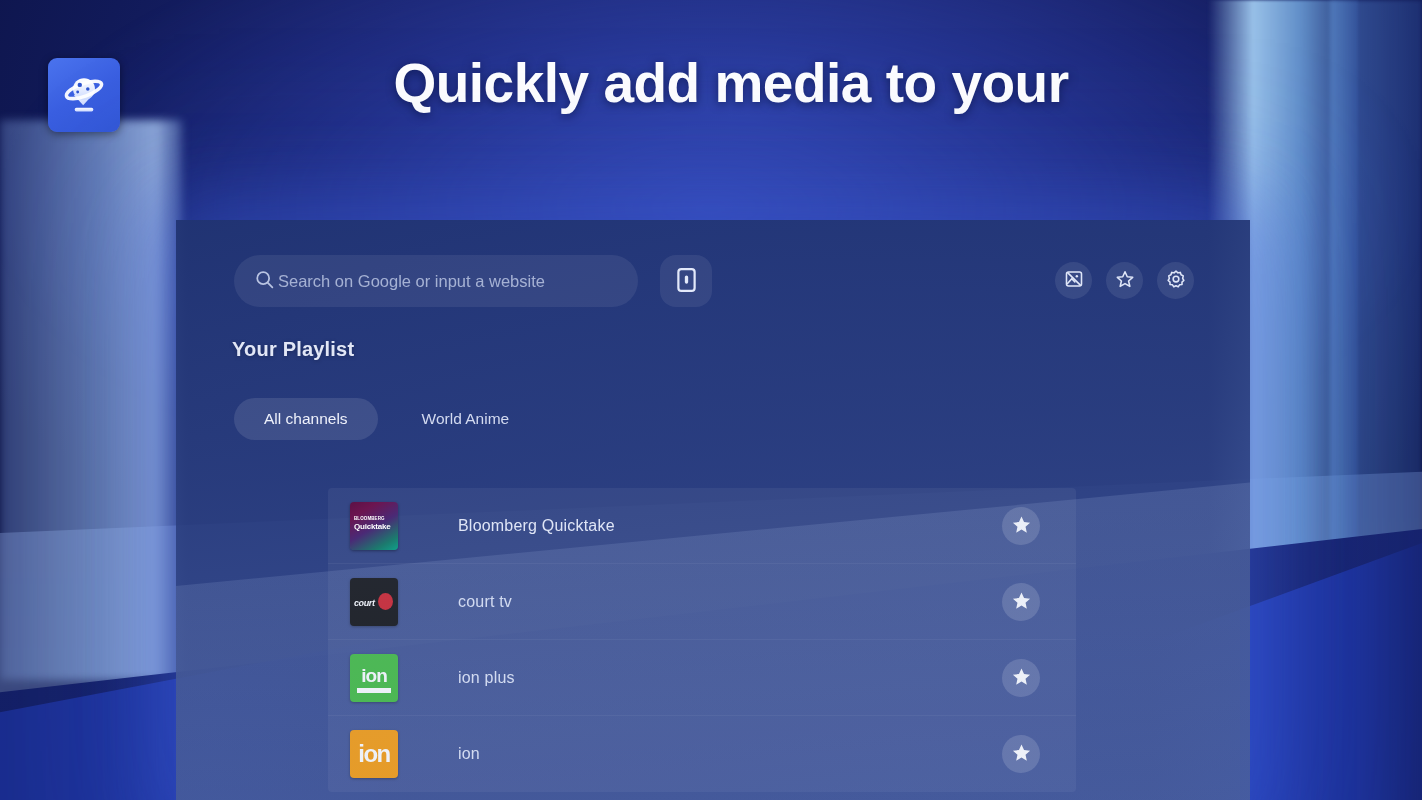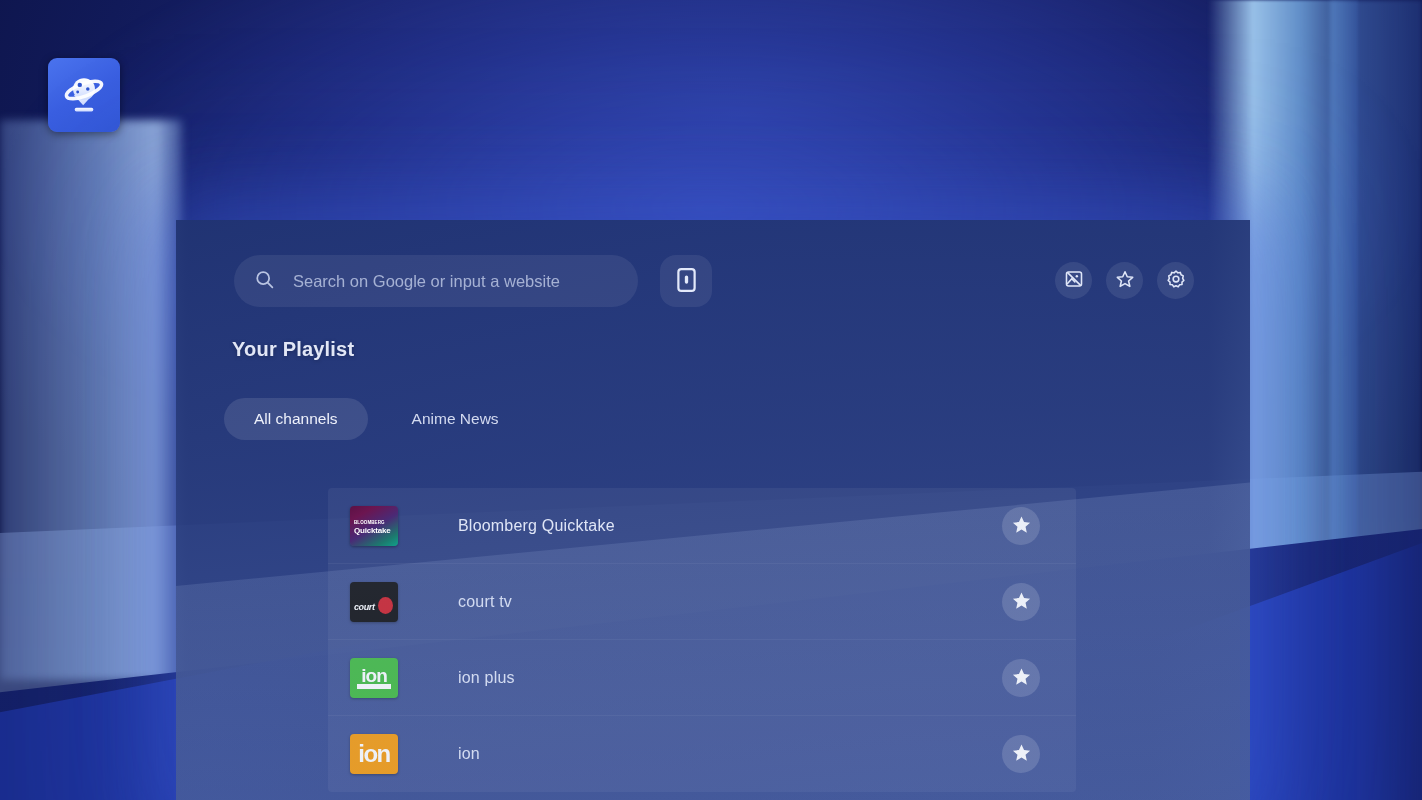--- a/index.html
+++ b/index.html
@@ -115,21 +115,21 @@
   }
 
   
   .search-row {
     position:absolute; left:58px; top:35px;
     display:flex; align-items:center; gap:22px;
   }
   .search-box {
     width:404px; height:52px; border-radius:26px;
     background: rgba(255,255,255,.075);
-    display:flex; align-items:center; padding:14px 20px; gap:18px;
+    display:flex; align-items:center; padding:14px 20px; gap:3px;
   }
   .search-box svg { width:21px; height:21px; flex:none; }
   .search-input {
     flex:1; border:0; outline:0; background:transparent;
     color:#b9c4e2; font-size:16.5px; font-family:"Liberation Sans", sans-serif;
   }
   .search-input::placeholder { color:#b9c4e2; opacity:.85; }
   .phone-btn {
     width:52px; height:52px; border-radius:16px;
     background: rgba(255,255,255,.075);
@@ -154,21 +154,21 @@
   
   .section-title {
     position:absolute; left:56px; top:118px;
     color:#e2e7f6; font-size:20px; font-weight:700;
     letter-spacing:.2px;
     text-shadow: 0 1px 4px rgba(0,0,0,.25);
   }
 
   
   .tabs {
-    position:absolute; left:48px; top:178px;
+    position:absolute; left:58px; top:178px;
     display:flex; align-items:center;
   }
   .tab {
     color:#d3daf0; font-size:15.5px; border:0; background:transparent;
     cursor:pointer; white-space:nowrap;
     height:42px; display:flex; align-items:center; justify-content:center;
   }
   .tab.active {
     background: rgba(255,255,255,.11);
     border-radius:21px; padding:0 30px; color:#eef1fb;
@@ -183,21 +183,21 @@
     overflow:hidden;
   }
   .row {
     height:76px; display:flex; align-items:center;
     padding:0 0 0 22px;
     border-bottom:1px solid rgba(255,255,255,.055);
     cursor:pointer; position:relative;
   }
   .row:last-child { border-bottom:0; }
   .thumb {
-    width:48px; height:40px; border-radius:4px; flex:none;
+    width:48px; height:48px; border-radius:4px; flex:none;
     display:flex; align-items:center; justify-content:center;
     overflow:hidden; position:relative;
     box-shadow:0 1px 3px rgba(0,0,0,.35);
   }
   .row-label {
     margin-left:60px; color:#dfe5f6; font-size:16px; letter-spacing:.2px;
     flex:1;
   }
   .star-btn {
     width:38px; height:38px; border-radius:50%; margin-right:36px;
@@ -271,20 +271,21 @@
       <circle cx="32" cy="25" r="13" fill="url(#lgw)"></circle>
       <ellipse cx="32" cy="26" rx="22" ry="7.5" transform="rotate(-20 32 26)" fill="none" stroke="#ffffff" stroke-width="4.2" opacity=".95"></ellipse>
       <circle cx="27" cy="20" r="2.6" fill="#2f55cf"></circle>
       <circle cx="36.5" cy="25" r="2.1" fill="#2f55cf"></circle>
       <circle cx="24.5" cy="28.5" r="1.7" fill="#2f55cf"></circle>
     </svg>
   </span>
 </div>
 
 <div class="headline">
+  <div>Quickly add media to your</div>
 </div>
 
 <div class="panel">
 
   <div class="search-row">
     <div class="search-box">
       <span>
         <svg viewBox="0 0 24 24" fill="none" stroke="#b9c4e2" stroke-width="2" stroke-linecap="round" aria-hidden="true">
           <circle cx="10.5" cy="10.5" r="6.8"></circle>
           <line x1="15.6" y1="15.6" x2="21" y2="21"></line>
@@ -330,21 +331,21 @@
           <circle cx="12" cy="12" r="3.4"></circle>
         </svg>
       </span>
     </button>
   </div>
 
   <div class="section-title">Your Playlist</div>
 
   <div class="tabs">
     <button class="tab active">All channels</button>
-    <button class="tab">Anime News</button>
+    <button class="tab">World Anime</button>
   </div>
 
   <div class="list">
 
     <div class="row">
       <div class="thumb th-bloomberg">
         <span class="bb-t1">BLOOMBERG</span>
         <span class="bb-t2">Quicktake</span>
       </div>
       <div class="row-label">Bloomberg Quicktake</div>

